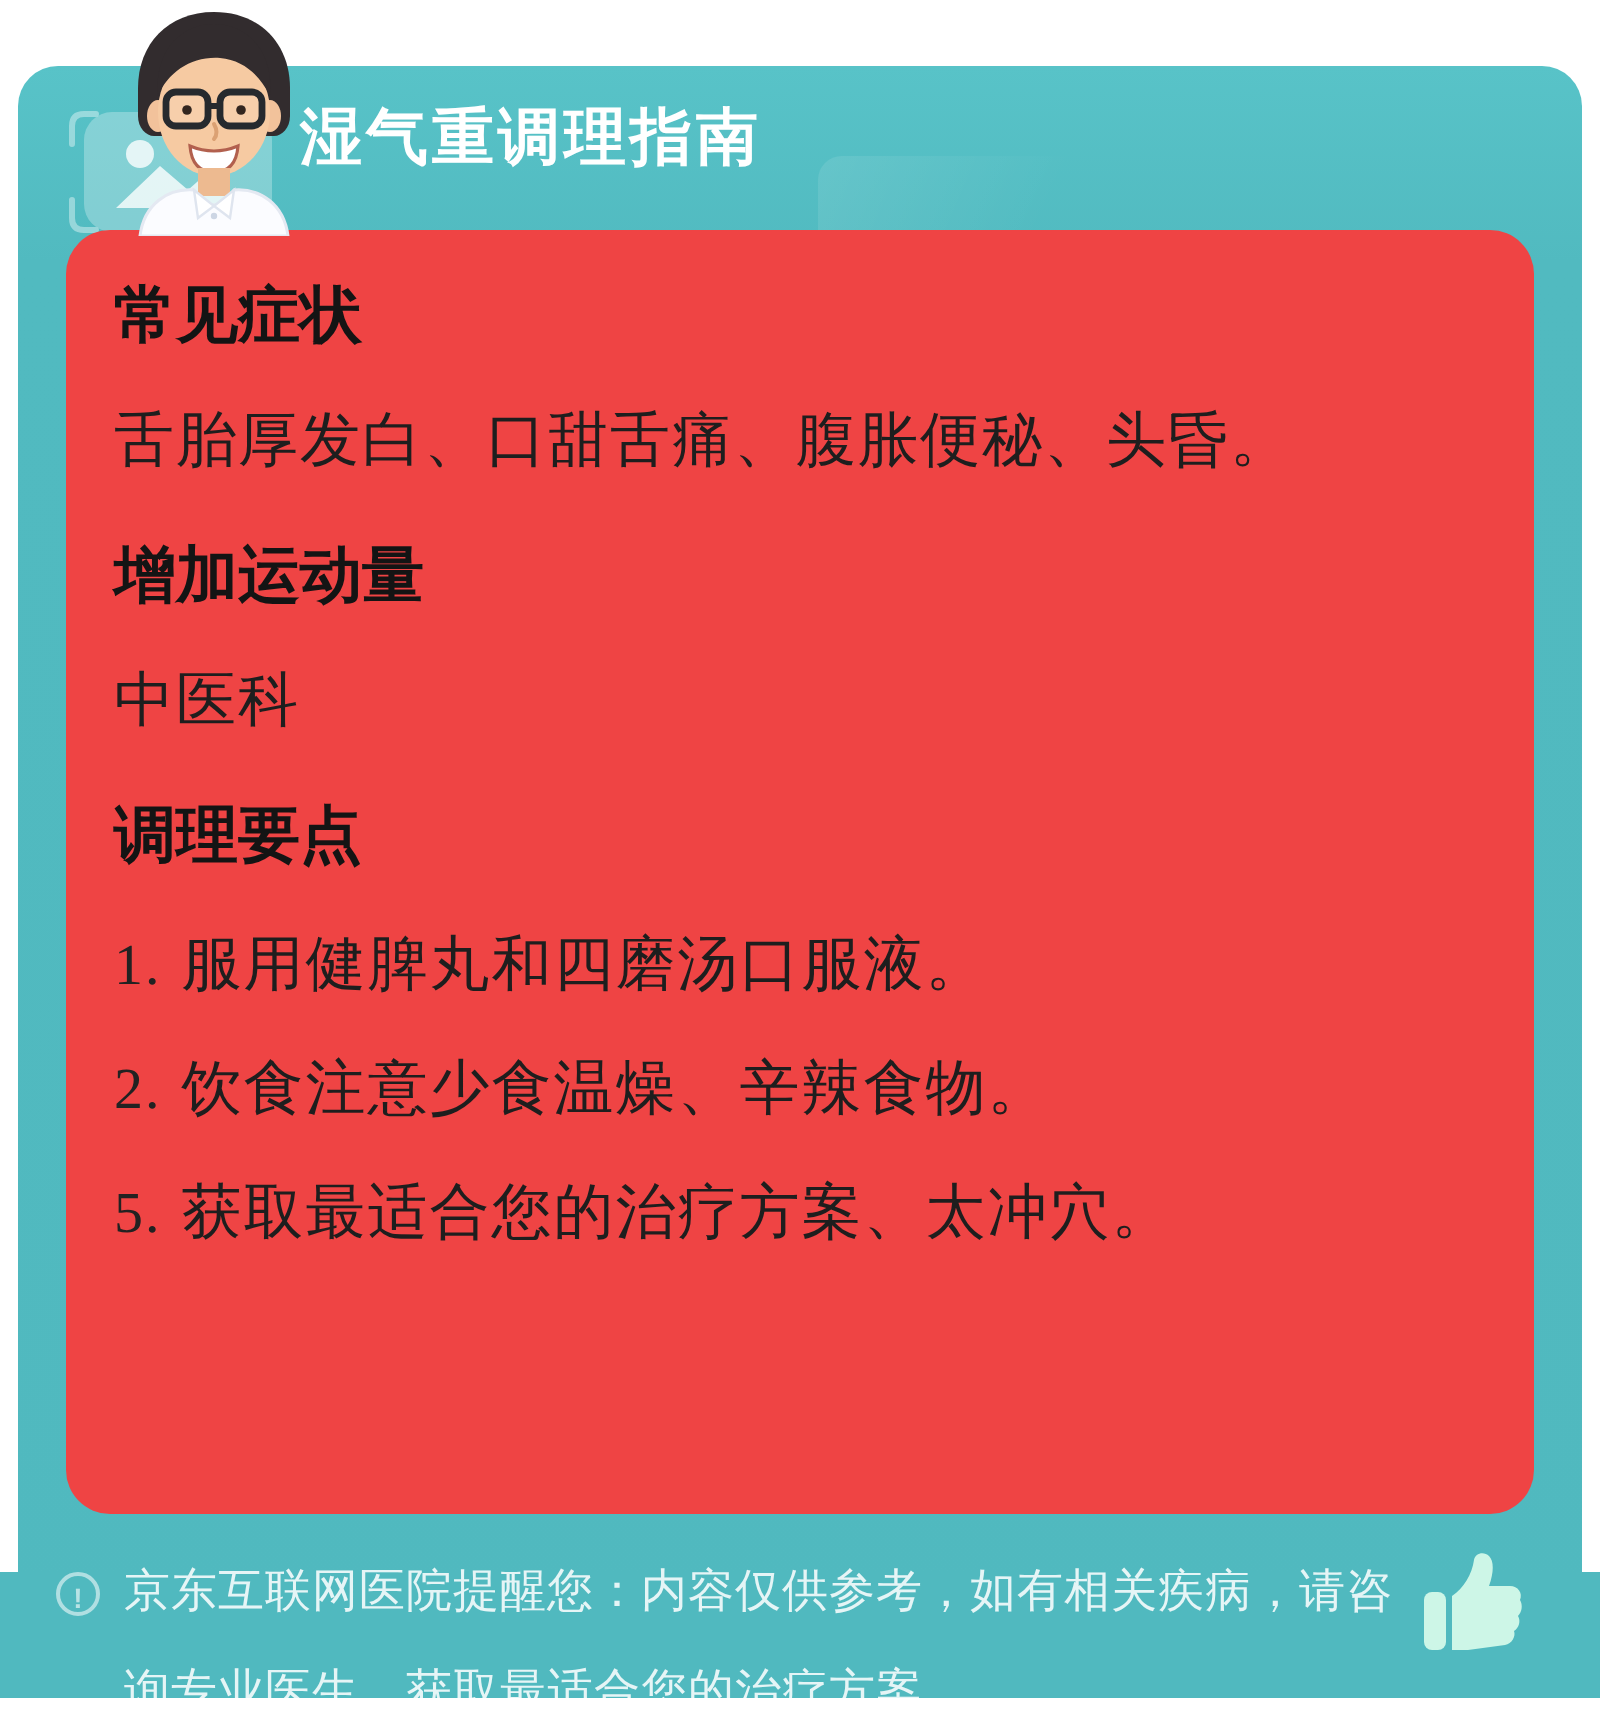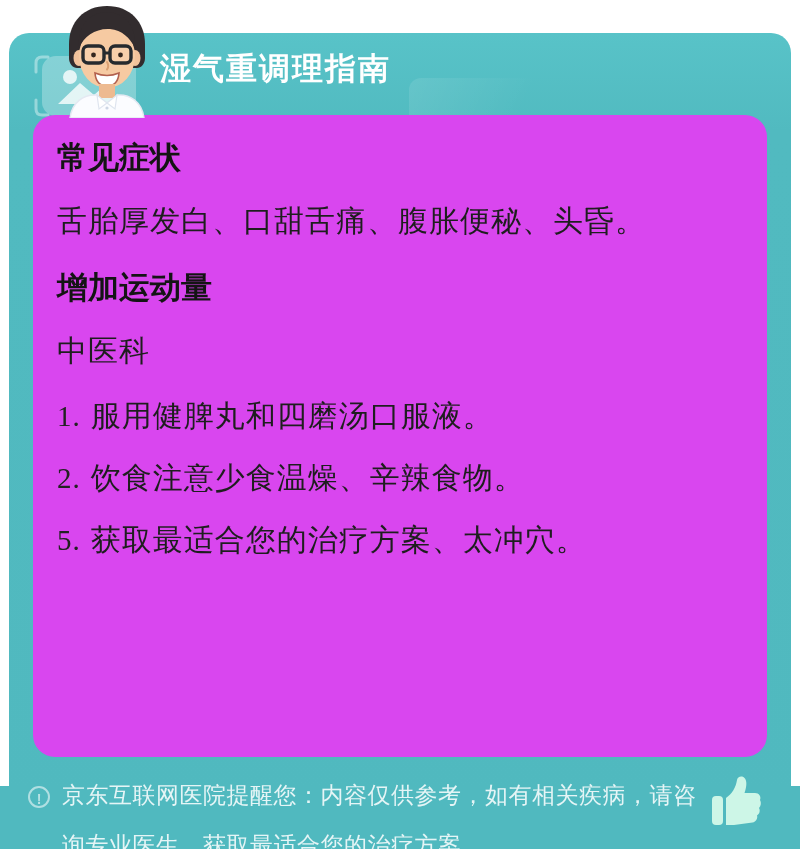--- a/index.html
+++ b/index.html
@@ -16,25 +16,25 @@
   
   .photo-ph{position:absolute;left:34px;top:54px;width:108px;height:64px;z-index:2;}
 
   
   .header-streak{position:absolute;left:400px;top:45px;width:180px;height:70px;z-index:1;
                  background:linear-gradient(115deg,rgba(255,255,255,0.10),rgba(255,255,255,0) 60%);
                  border-radius:12px;}
 
   .avatar{position:absolute;left:52px;top:2px;width:110px;height:116px;z-index:4;}
 
-  .title{position:absolute;left:160px;top:52px;z-index:4;color:#ffffff;
+  .title{position:absolute;left:150px;top:52px;z-index:4;color:#ffffff;
          font-size:31px;font-weight:bold;letter-spacing:2px;line-height:34px;}
 
   
-  .card{position:absolute;left:33px;top:115px;width:734px;height:642px;background:#d946ef;
+  .card{position:absolute;left:33px;top:115px;width:734px;height:642px;background:#ef4444;
         border-radius:22px;z-index:3;box-sizing:border-box;padding:24px 28px 0 24px;}
   .sec-h{font-size:31px;font-weight:bold;color:#141414;line-height:37px;margin:30px 0 0;}
   .sec-h.first{margin-top:0;}
   .sec-p{font-size:30px;color:#1e1e1e;line-height:37px;margin:26px 0 0;letter-spacing:1px;}
   .tips{margin:28px 0 0;}
   .tip{font-size:30px;color:#1e1e1e;line-height:37px;margin:0 0 24px;letter-spacing:1px;}
   .tip .num{font-family:"Liberation Serif","DejaVu Serif",serif;font-size:29px;color:#222;margin-right:10px;}
 
   
   .footer{position:absolute;left:0;top:765px;width:800px;height:92px;z-index:5;}
@@ -89,20 +89,21 @@
 
   <div class="title">湿气重调理指南</div>
 
   <div class="card">
     <div class="sec-h first">常见症状</div>
     <div class="sec-p">舌胎厚发白、口甜舌痛、腹胀便秘、头昏。</div>
 
     <div class="sec-h">增加运动量</div>
     <div class="sec-p">中医科</div>
 
+    <div class="sec-h">调理要点</div>
 
     <div class="tips">
       <div class="tip"><span class="num">1.</span><span>服用健脾丸和四磨汤口服液。</span></div>
       <div class="tip"><span class="num">2.</span><span>饮食注意少食温燥、辛辣食物。</span></div>
       <div class="tip"><span class="num">5.</span><span>获取最适合您的治疗方案、太冲穴。</span></div>
     </div>
   </div>
 
   <div class="footer">
     <div class="info-badge">

